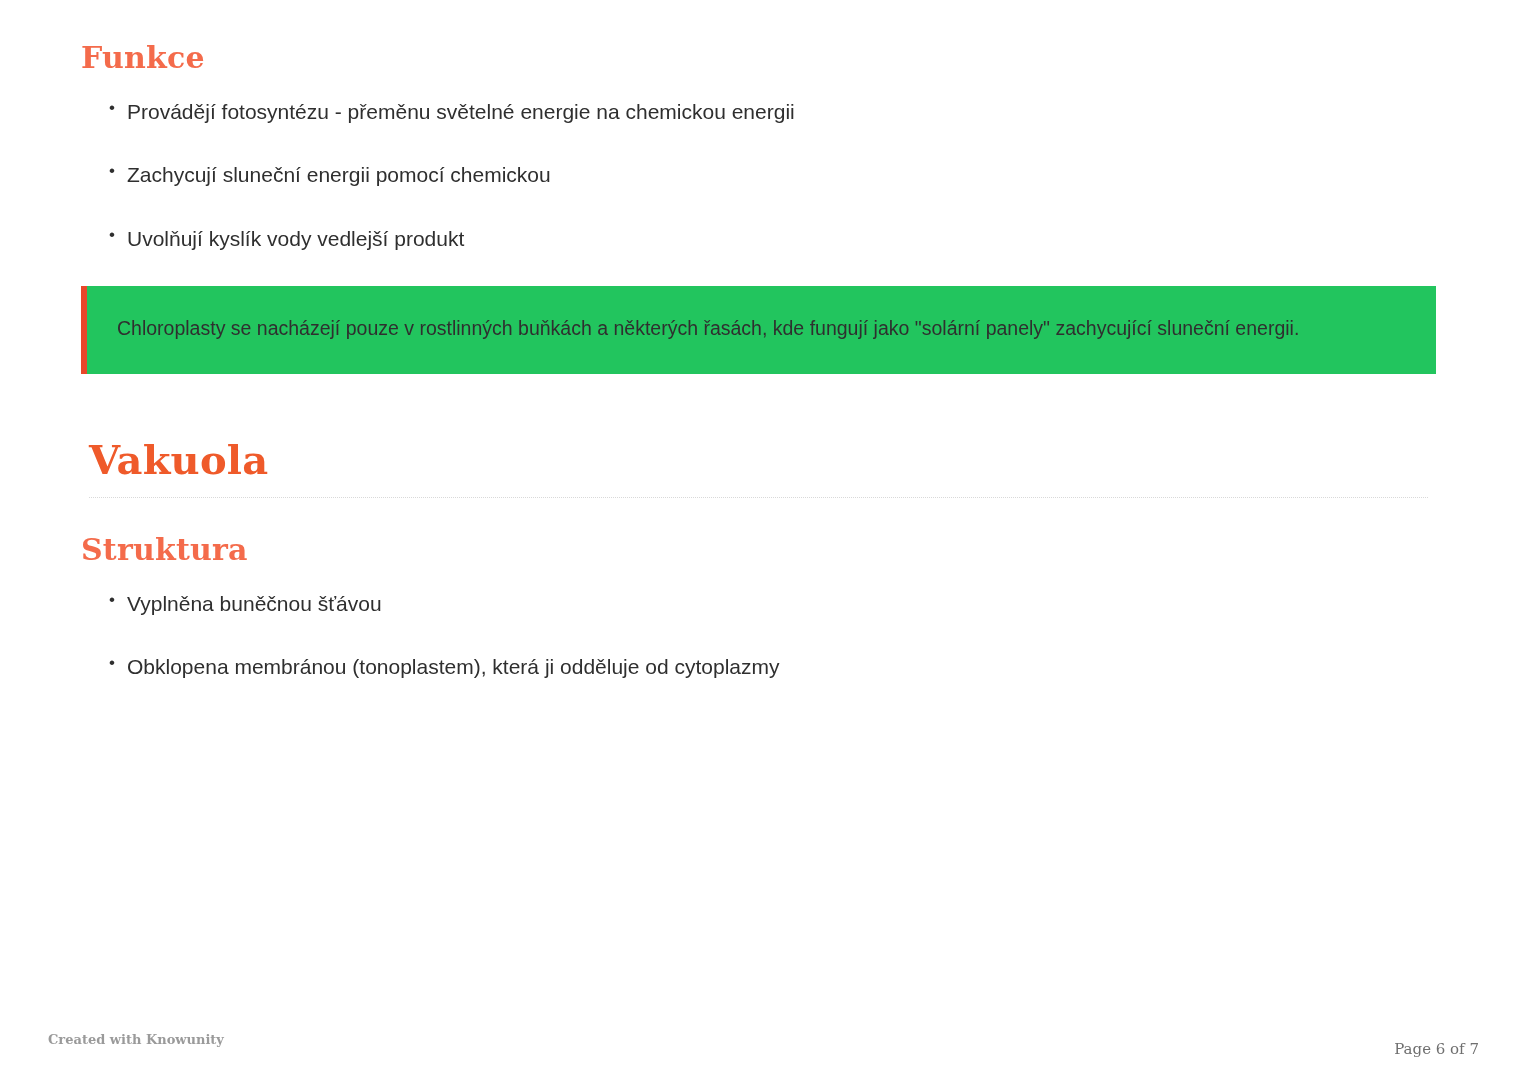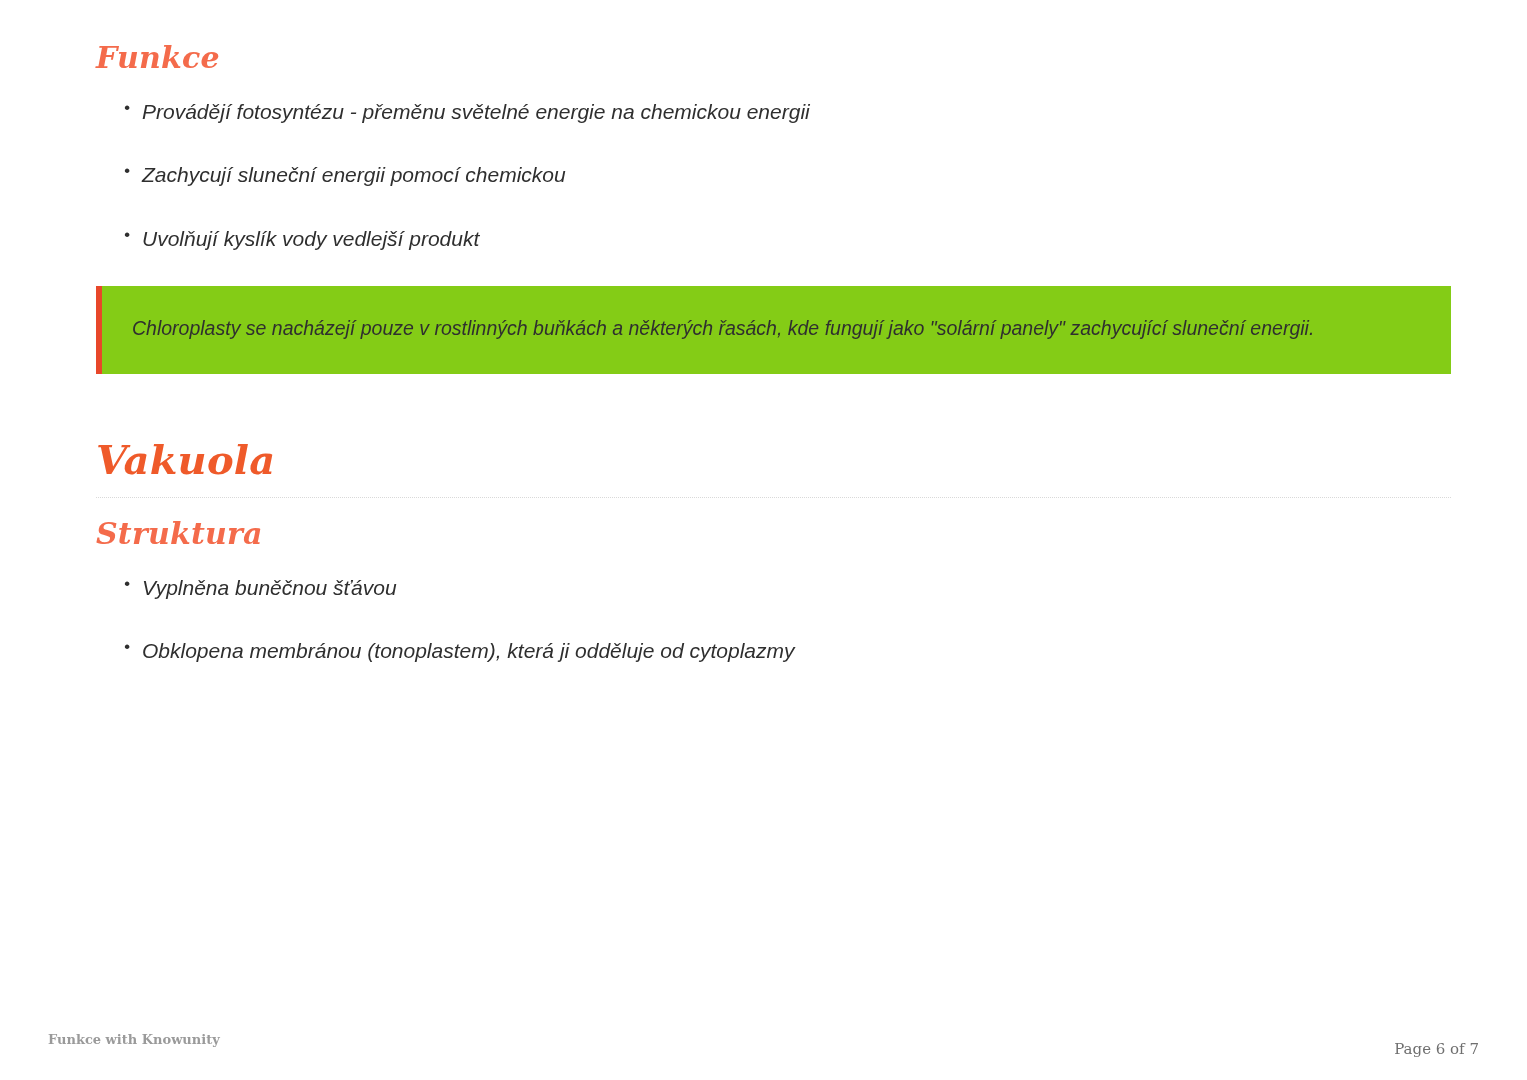--- a/index.html
+++ b/index.html
@@ -15,41 +15,40 @@
     position: relative;
     overflow: hidden;
   }
   .page {
     position: absolute;
     inset: 0;
     padding: 0;
   }
   .content {
     position: absolute;
-    left: 96px;
+    left: 81px;
     top: 40px;
     width: 1355px;
-    font-style: italic;
   }
 
   h2.section-heading {
     font-family: "DejaVu Serif", serif;
     font-weight: 700;
     font-size: 30px;
     color: #f46b4b;
     margin: 0 0 22px 0;
     letter-spacing: 0.2px;
   }
 
   h1.chapter-heading {
     font-family: "DejaVu Serif", serif;
     font-weight: 700;
     font-size: 40px;
     color: #ef5a2a;
-    margin: 0;
+    margin: 8px;
     padding-bottom: 14px;
     border-bottom: 1px dotted #d9d9d9;
     letter-spacing: 0.2px;
   }
 
   ul.bullets {
     list-style: none;
     margin: 0;
     padding: 0 0 0 28px;
   }
@@ -68,38 +67,38 @@
     content: "\2022";
     position: absolute;
     left: 0;
     top: -1px;
     color: #2f2f2f;
     font-size: 17px;
   }
 
   .callout {
     margin-top: 32px;
-    background: #84cc16;
+    background: #22c55e;
     border-left: 6px solid #e8472a;
     padding: 26px 30px 28px 30px;
     box-sizing: border-box;
     width: 1355px;
   }
   .callout p {
     margin: 0;
     font-size: 19.5px;
     line-height: 1.72;
     color: #2f2f2f;
   }
 
   .chapter-block {
     margin-top: 62px;
   }
   .struktura-block {
-    margin-top: 18px;
+    margin-top: 34px;
   }
 
   .footer {
     position: absolute;
     left: 0;
     right: 0;
     bottom: 18px;
     height: 30px;
   }
   .footer .credit {
@@ -146,16 +145,16 @@
       <h2 class="section-heading">Struktura</h2>
       <ul class="bullets">
         <li>Vyplněna buněčnou šťávou</li>
         <li>Obklopena membránou (tonoplastem), která ji odděluje od cytoplazmy</li>
       </ul>
     </div>
 
   </div>
 
   <div class="footer">
-    <div class="credit">Funkce with Knowunity</div>
+    <div class="credit">Created with Knowunity</div>
     <div class="pagenum">Page 6 of 7</div>
   </div>
 </div>
 
 </body></html>

